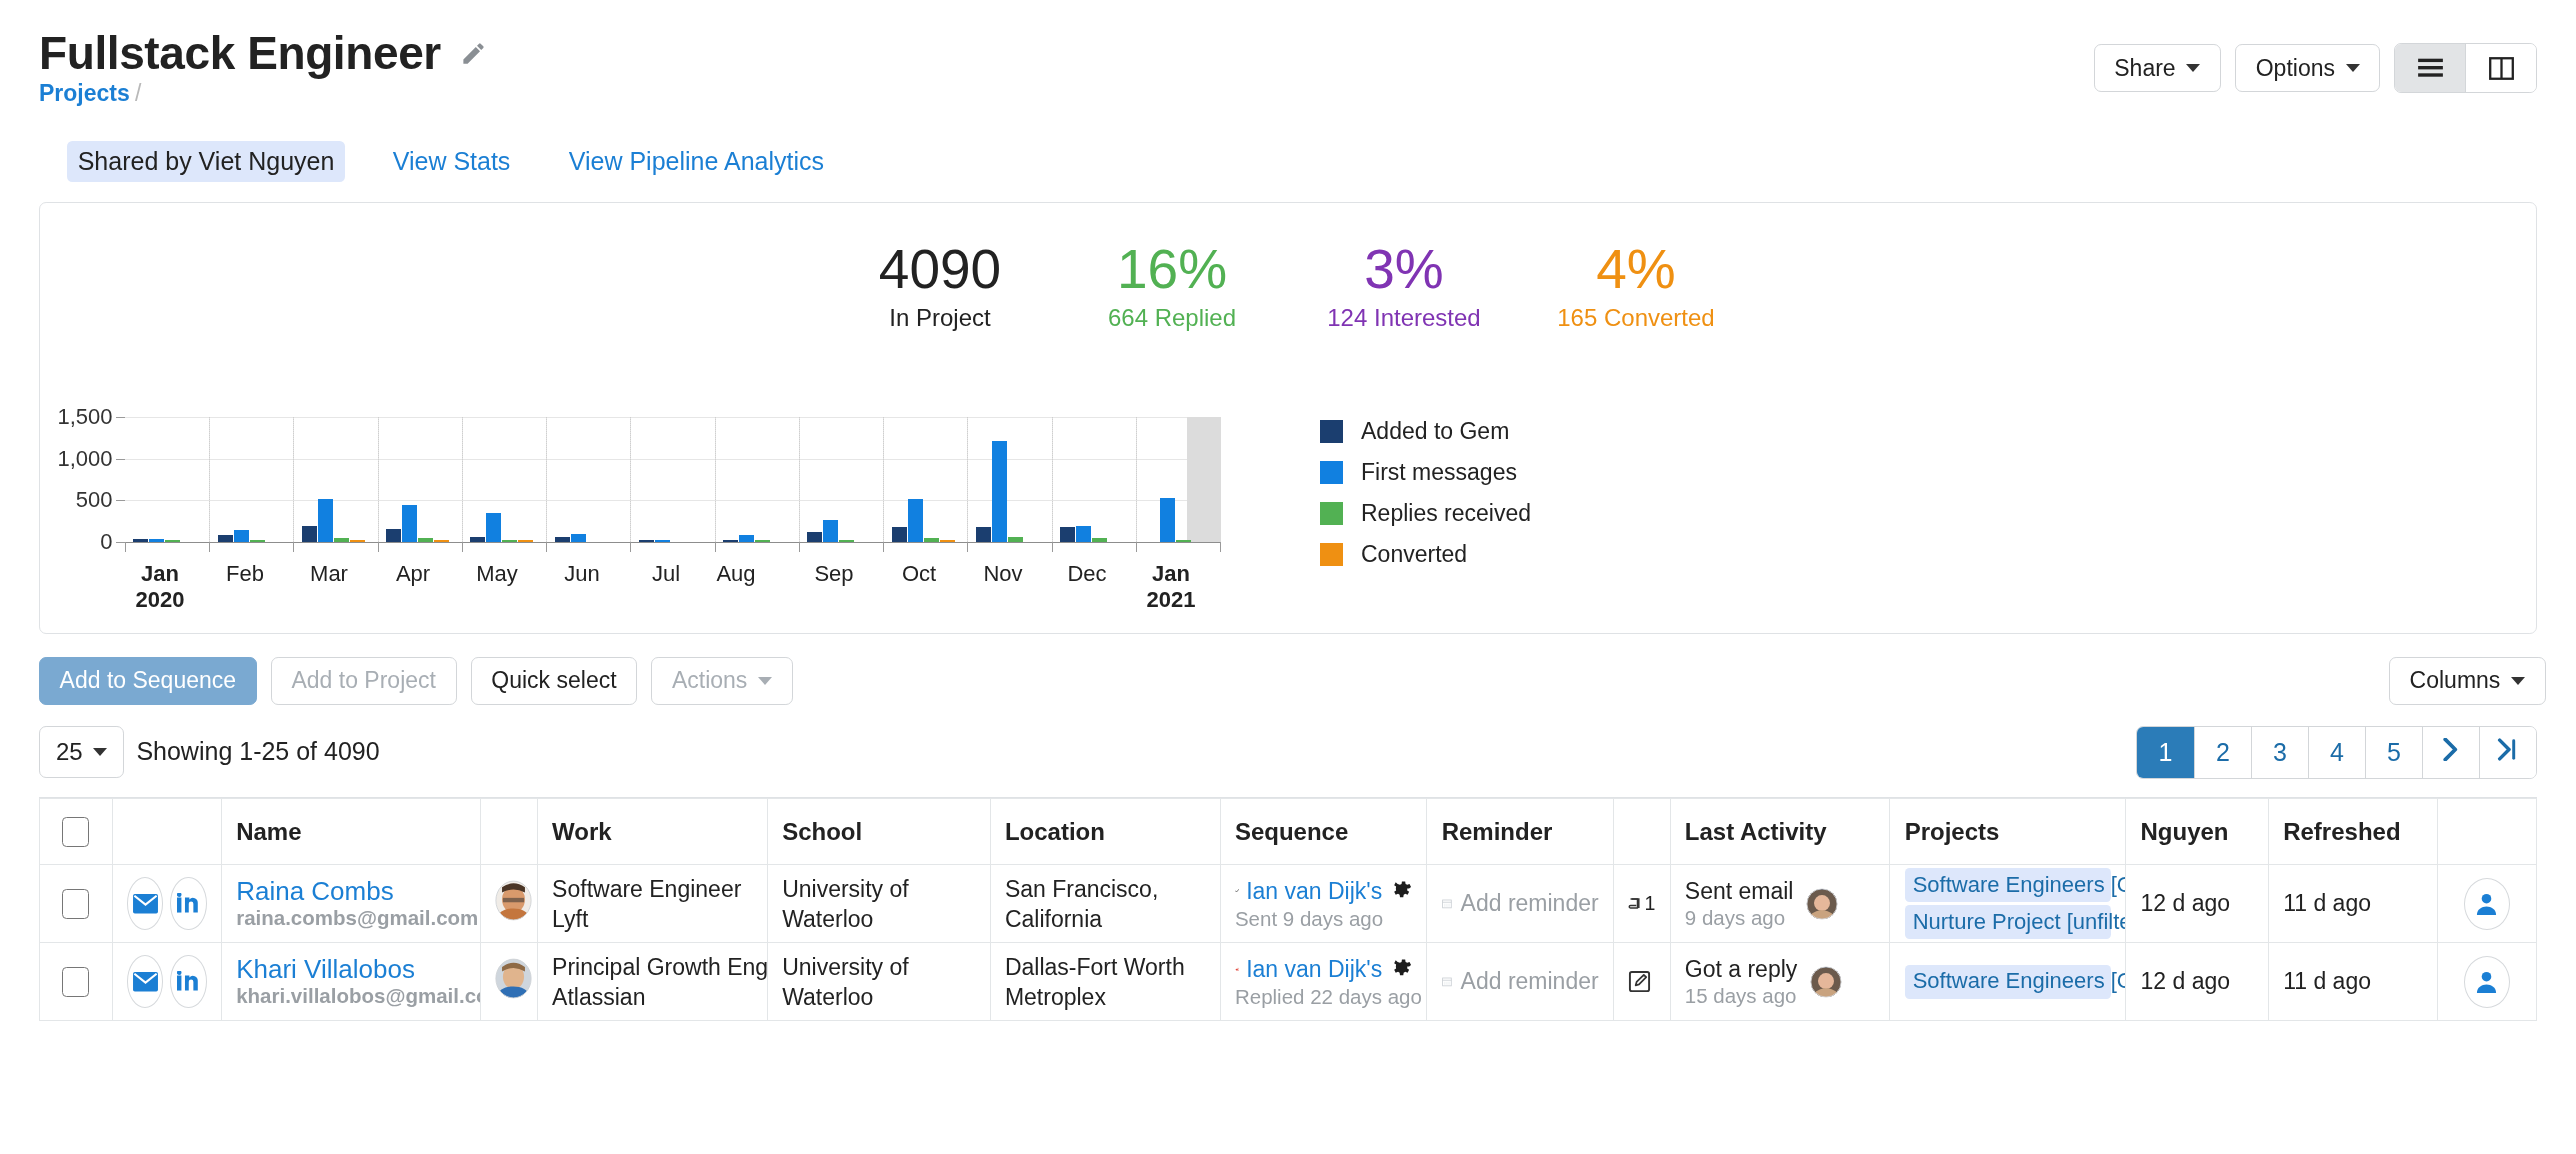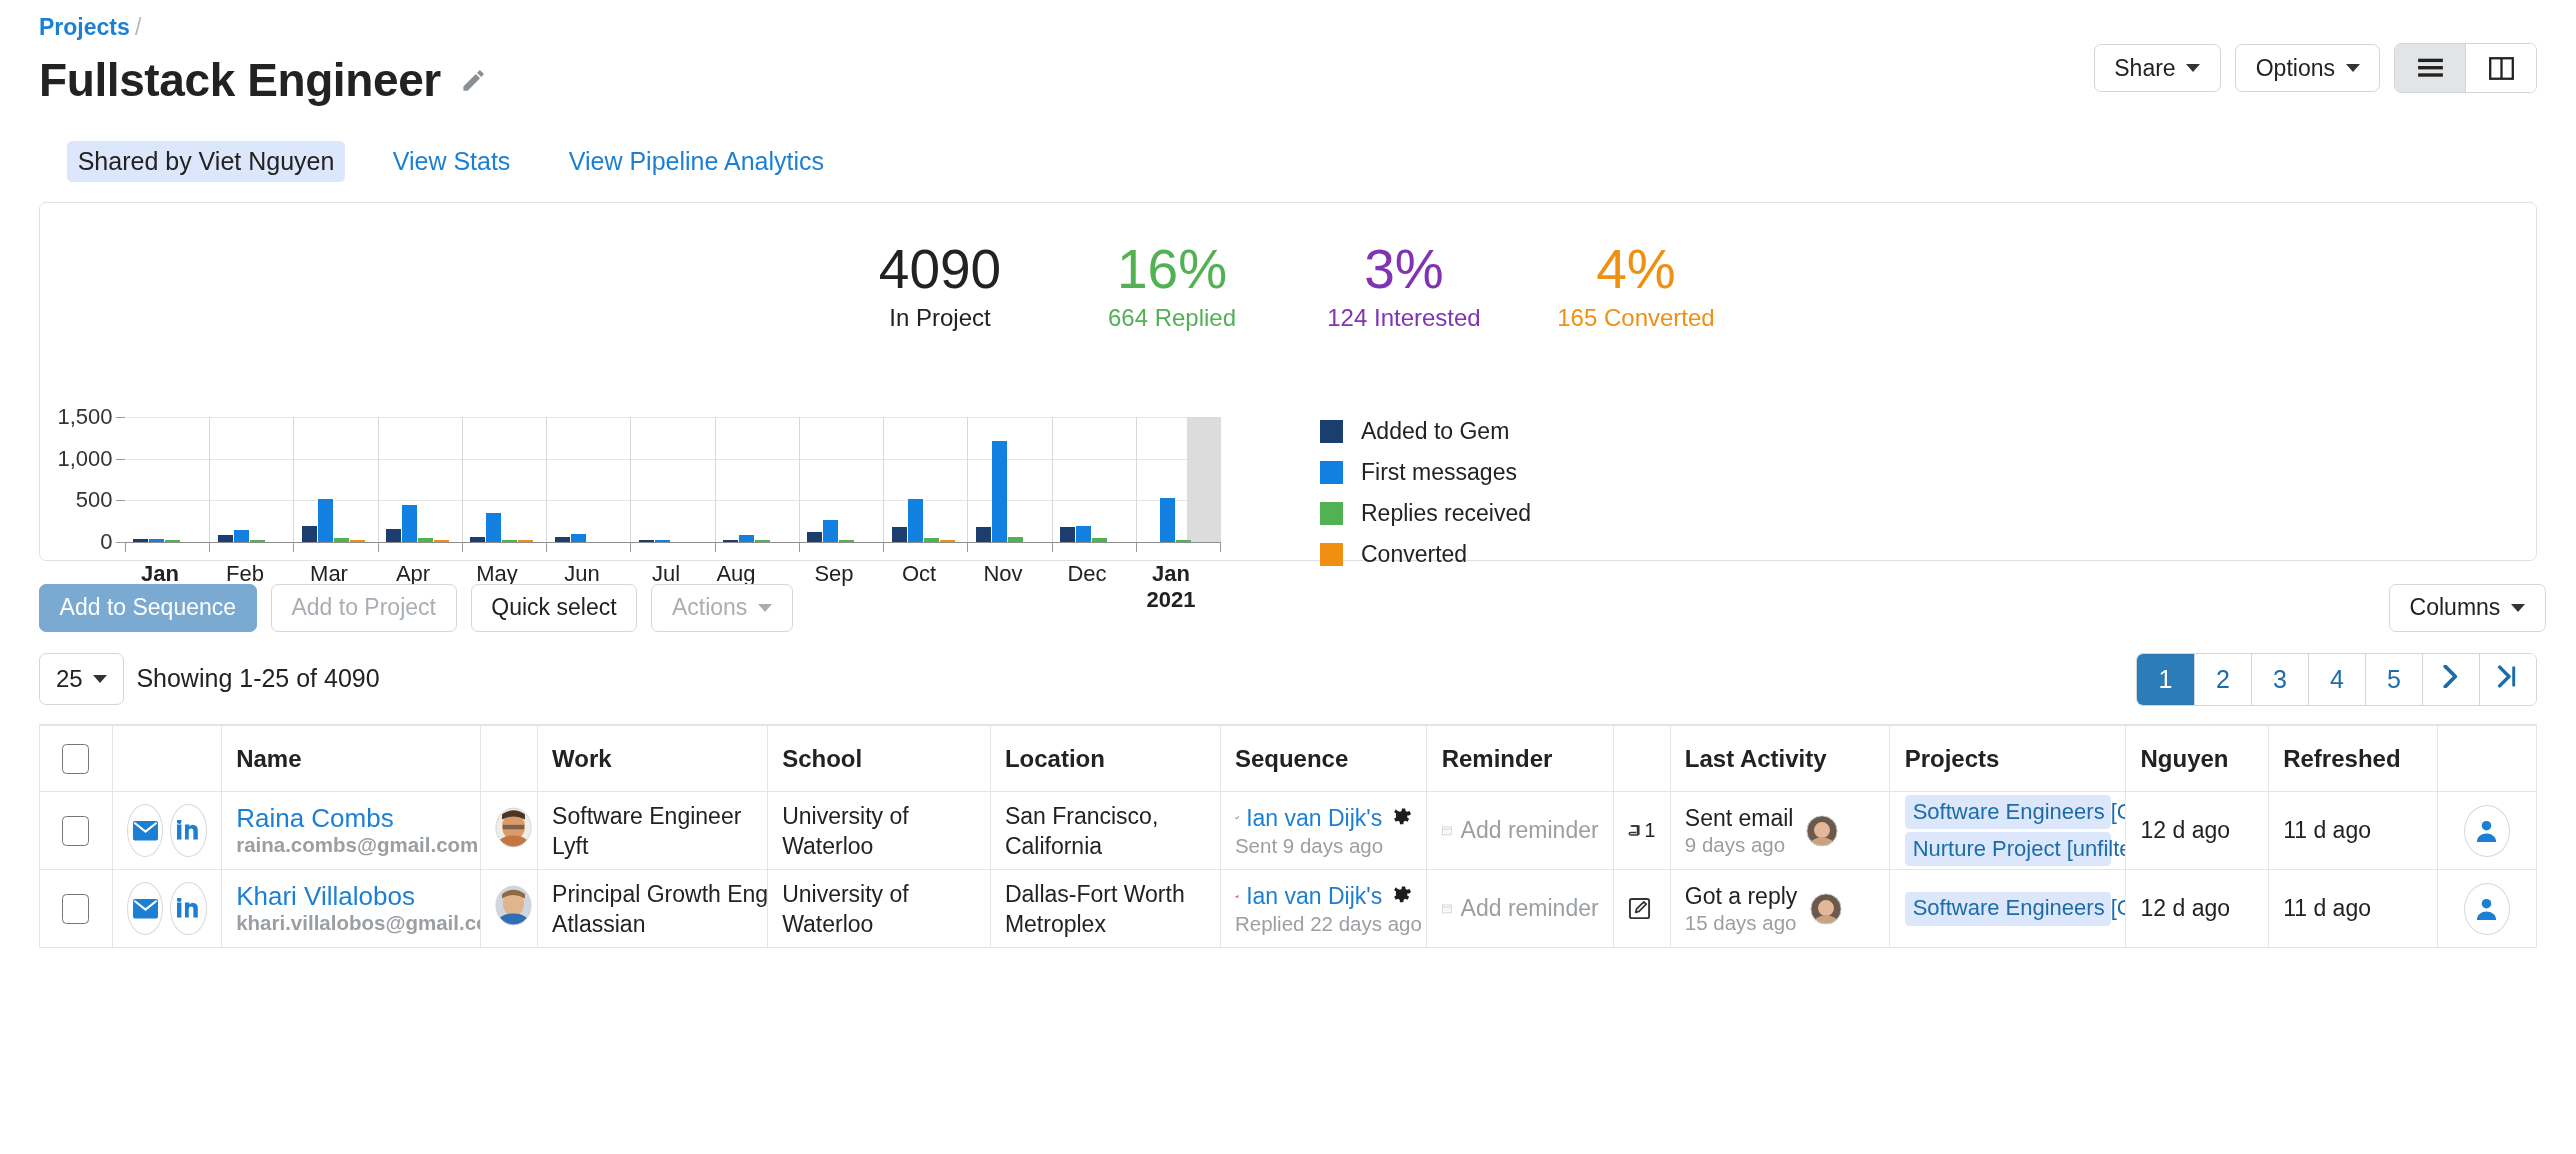--- a/index.html
+++ b/index.html
@@ -37,21 +37,21 @@
   
   #tabs { display:flex; align-items:center; gap:9px; padding: 34px 39px 0 39px; }
   .tab { font-size:25px; padding:6.2px 10.7px; border-radius:5.3px; cursor:pointer; white-space:nowrap;margin-left:28px; }
   .tab.active { background:#dde7fb; color:#222; }
   .tab.link { color:#1b7fd4; }
 
   
   #stats-card {
     margin: 19.6px 39px 0 39px;
     border:0.9px solid #dfe2e5; border-radius:7.1px;
-    height: 359px; position:relative; background:#fff;
+    height: 432px; position:relative; background:#fff;
   }
   #kpis { display:flex; justify-content:center; gap:0; padding-top:37px; }
   .kpi { width:232px; text-align:center; }
   .kpi .big { font-size:55px; font-weight:400; line-height:59px; }
   .kpi .sub { font-size:24px; margin-top:5.3px; }
 
   
   #chart-wrap { position:absolute; left:0; top:178px; right:0; bottom:0; }
   #chart-area { position:absolute; left:85px; top:36px; width:1095px; height:125px; }
   .ylabel { position:absolute; right:100%; margin-right:12.5px; transform:translateY(-50%); font-size:22px; color:#333; white-space:nowrap; }
@@ -113,30 +113,30 @@
   .sub-sm { color:#9a9fa4; font-size:20.5px; line-height:25px; white-space:nowrap; }
   .seq-link { color:#1b7fd4; white-space:nowrap; }
   .pill { display:block; background:#dde7fb; color:#1b6ca8; border-radius:4.5px; padding:2.7px 8px; font-size:22px; line-height:28.5px; margin:2.7px 0; white-space:nowrap; }
   .owner-ico { width:46px; height:52px; border:0.9px solid #d6d9dc; border-radius:50%; display:flex; align-items:center; justify-content:center; margin:0 auto; }
   .nowrap { white-space:nowrap; }
 </style>
 </head>
 <body>
 
 <div id="header">
-  <div id="breadcrumb">
-    <a class="crumb-link" href="#">Projects</a><span class="crumb-sep">/</span>
-  </div>
   <div id="title-row">
     <div id="page-title">Fullstack Engineer</div>
     <span class="pencil-icon">
       <svg width="27" height="27" viewBox="0 0 24 24">
           <path d="M3 17.25V21h3.75L17.8 9.94l-3.75-3.75L3 17.25zM20.7 7.04a1 1 0 000-1.41l-2.34-2.34a1 1 0 00-1.41 0l-1.83 1.83 3.75 3.75 1.83-1.83z" fill="#8a8f94"></path>
         </svg>
     </span>
+  </div>
+  <div id="breadcrumb">
+    <a class="crumb-link" href="#">Projects</a><span class="crumb-sep">/</span>
   </div>
   <div id="header-actions">
     <button class="btn">
         <span>Share</span>
         <span class="caret"></span>
       </button>
     <button class="btn">
         <span>Options</span>
         <span class="caret"></span>
       </button>

